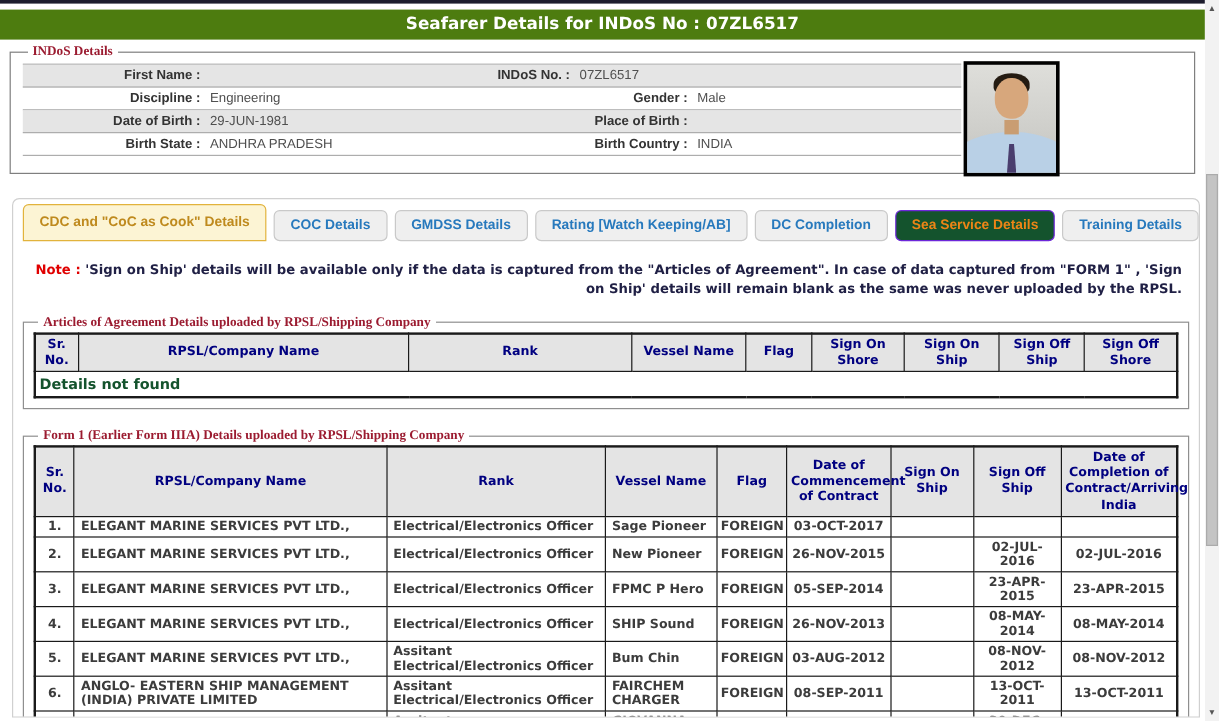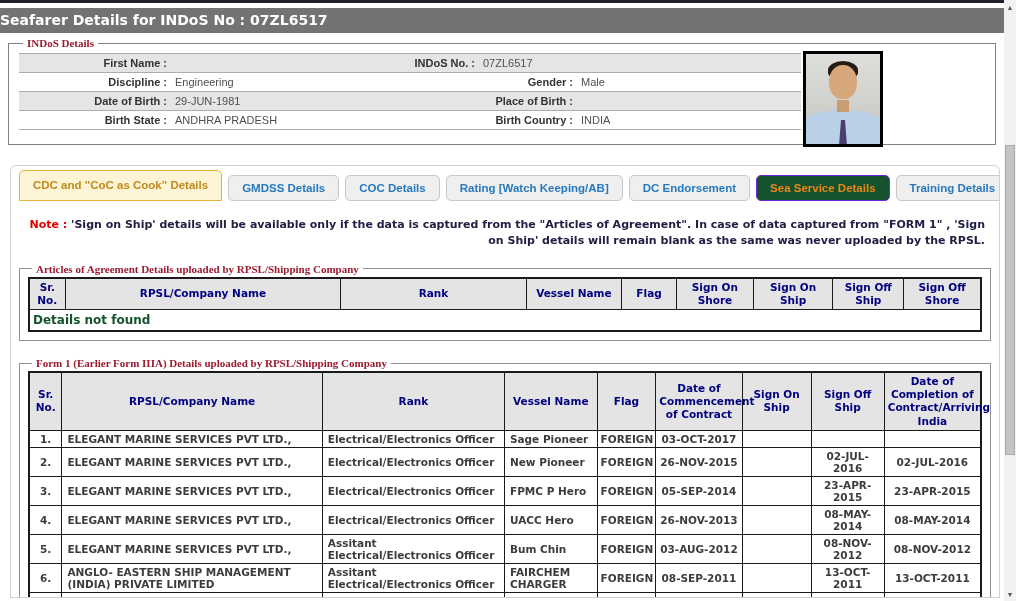--- a/index.html
+++ b/index.html
@@ -1,22 +1,22 @@
 <!DOCTYPE html>
 <html><head>
 <meta charset="utf-8">
 <style>
   * { box-sizing: border-box; margin: 0; padding: 0; }
   html,body { width:1016px; height:601px; overflow:hidden; background:#fff;
     font-family:"Liberation Sans", sans-serif; }
 
   .top-line { height:3px; background:#1d1d2e; margin-right:12px; }
 
-  .title-bar { margin:5px 12px 0 0; height:25px; line-height:25px; background:#737373;
-    color:#fff; font-weight:bold; font-size:14px; 
+  .title-bar { margin:5px 12px 0 0; height:25px; line-height:25px; background:#4d7c0f;
+    color:#fff; font-weight:bold; font-size:14px; text-align:center;
     font-family:"DejaVu Sans", sans-serif; }
 
   
   fieldset { border:1px solid #7f7f7f; }
   .indos { position:relative; margin:4px 20px 0 8px; padding:4px 10px 10px 10px; height:108px; }
   .indos legend, .tbl-fieldset legend { color:#9b1b30; font-weight:bold; font-size:11px;
     font-family:Liberation Serif, serif; padding:0 4px; margin-left:4px; }
   .indos-rows { width:782px; border-top:1px solid #adadad; }
   .irow { display:grid; grid-template-columns:148px 300px 90px 1fr; column-gap:8px;
     height:19px; line-height:18px; border-bottom:1px solid #adadad; font-size:11px; }
@@ -123,24 +123,24 @@
       <div class="p-neck"></div>
       <div class="p-tie"></div>
       <div class="p-hair"></div>
       <div class="p-head"></div>
     </div>
   </fieldset>
 
   <div class="panel">
     <div class="tabs">
       <div class="tab first">CDC and "CoC as Cook" Details</div>
+      <div class="tab">COC Details</div>
       <div class="tab">GMDSS Details</div>
-      <div class="tab">COC Details</div>
       <div class="tab">Rating [Watch Keeping/AB]</div>
-      <div class="tab">DC Endorsement</div>
+      <div class="tab">DC Completion</div>
       <div class="tab active">Sea Service Details</div>
       <div class="tab">Training Details</div>
     </div>
 
     <div class="note">
       <span class="red">Note : </span><span>'Sign on Ship' details will be available only if the data is captured from the "Articles of Agreement". In case of data captured from "FORM 1" , 'Sign on Ship' details will remain blank as the same was never uploaded by the RPSL.</span>
     </div>
 
     <fieldset class="tbl-fieldset">
       <legend>Articles of Agreement Details uploaded by RPSL/Shipping Company</legend>
@@ -231,21 +231,21 @@
           <td>FOREIGN</td>
           <td>05-SEP-2014</td>
           <td></td>
           <td>23-APR-2015</td>
           <td>23-APR-2015</td>
         </tr>
         <tr>
           <td>4.</td>
           <td>ELEGANT MARINE SERVICES PVT LTD.,</td>
           <td>Electrical/Electronics Officer</td>
-          <td>UACC Hero</td>
+          <td>SHIP Sound</td>
           <td>FOREIGN</td>
           <td>26-NOV-2013</td>
           <td></td>
           <td>08-MAY-2014</td>
           <td>08-MAY-2014</td>
         </tr>
         <tr>
           <td>5.</td>
           <td>ELEGANT MARINE SERVICES PVT LTD.,</td>
           <td>Assitant Electrical/Electronics Officer</td>

